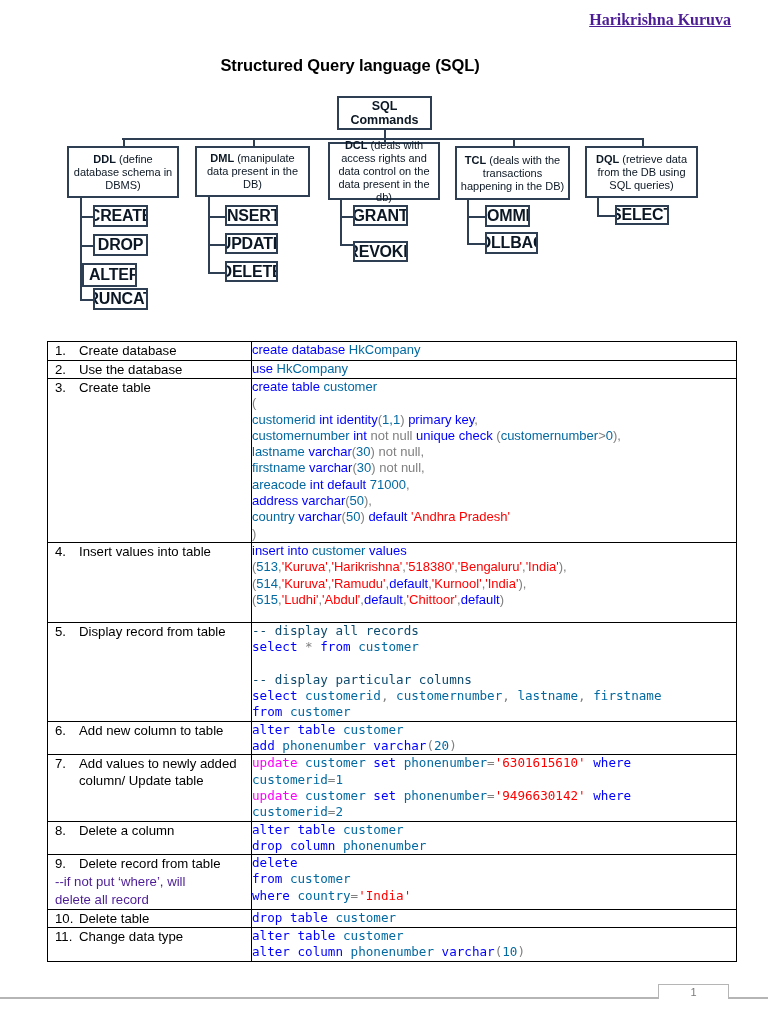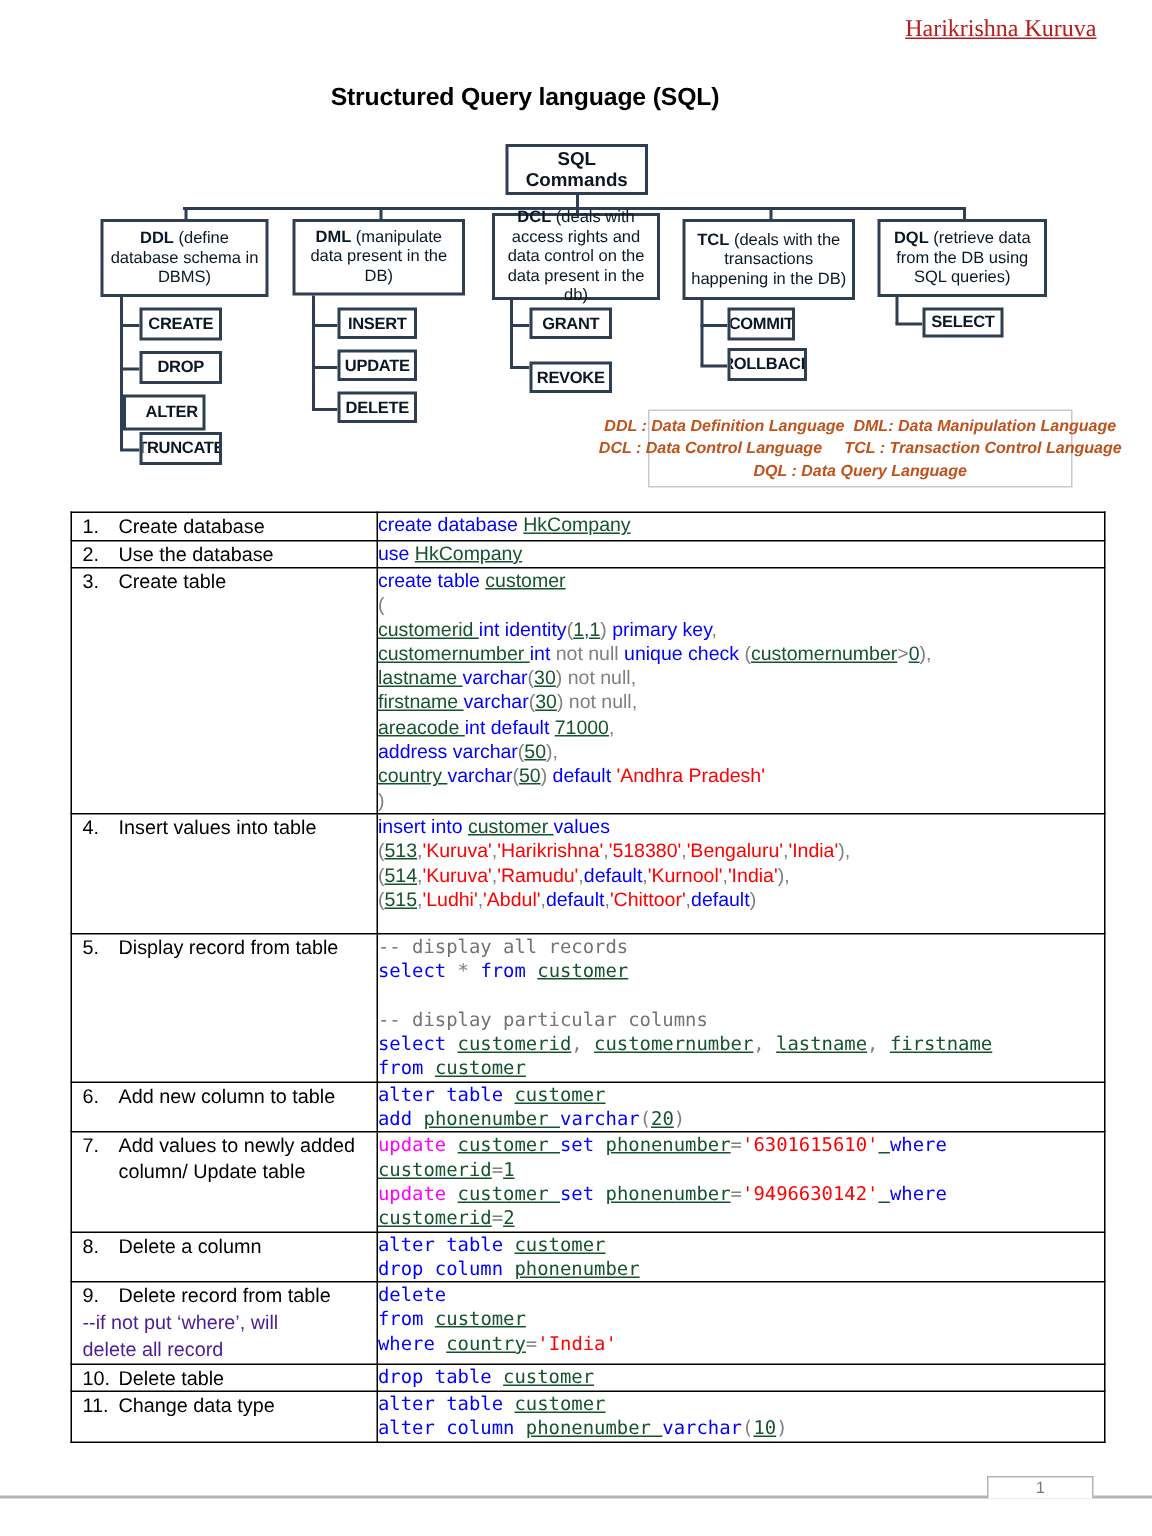--- a/index.html
+++ b/index.html
@@ -1,68 +1,63 @@
 <!DOCTYPE html>
 <html><head>
 <meta charset="utf-8">
 <style>
   html,body{margin:0;padding:0;background:#ffffff;}
   .page{position:relative;width:768px;height:1024px;background:#fff;overflow:hidden;
         font-family:"Liberation Sans",sans-serif;color:#000;}
   .author{position:absolute;top:11px;right:37px;font-family:"Liberation Serif",serif;
-          font-weight:normal;font-size:16px;text-decoration:underline;color:#b91c1c;}
+          font-weight:bold;font-size:16px;text-decoration:underline;color:#4c1d95;}
   .title{position:absolute;top:56px;left:0;width:700px;text-align:center;
          font-weight:bold;font-size:16.5px;letter-spacing:-0.1px;}
   
   .diagram{position:absolute;left:0;top:0;width:768px;height:340px;}
   .box{position:absolute;border:2px solid #2e3f53;background:#fff;box-sizing:border-box;
        display:flex;align-items:center;justify-content:center;text-align:center;color:#0b1724;}
   .rootbox{font-weight:bold;font-size:12.5px;}
   .bbox{font-size:11px;line-height:13px;padding:1px 2px;}
-  .kid{font-size:11px;font-weight:600;letter-spacing:-0.2px;overflow:hidden;}
+  .kid{font-size:16px;font-weight:600;letter-spacing:-0.2px;overflow:hidden;}
   .conn{position:absolute;background:#2e3f53;}
   .legend{position:absolute;left:432px;top:273px;width:281px;height:50px;border:1px solid #c9c9c9;
           background:#fff;display:flex;flex-direction:column;justify-content:center;align-items:center;}
   .legend .lg{font-size:10.7px;font-style:italic;font-weight:600;color:#c0531c;
               line-height:15px;white-space:pre;}
   
   .sqltbl{position:absolute;left:47px;top:341px;width:690px;border-collapse:collapse;table-layout:fixed;}
   .sqltbl td{border:1.6px solid #000;vertical-align:top;padding:0;box-sizing:border-box;}
   .tcell{width:204px;}
   .lab{display:flex;font-size:13.2px;line-height:16.5px;padding:1px 2px 0 7px;}
   .lab .num{flex:0 0 24px;}
   .lab .txt{flex:1;}
   .note{color:#4c1d95;font-size:13.2px;line-height:18px;padding-left:7px;}
   .ccell{padding:1px 3px 1px 5px;}
   .cl{white-space:pre-wrap;word-break:break-word;}
   .sans .cl{font-family:"Liberation Sans",sans-serif;font-size:13px;line-height:16.3px;}
   .mono .cl{font-family:"DejaVu Sans Mono",monospace;font-size:12.6px;line-height:16.3px;}
-  .k{color:#0000ff;}.t{color:#14532d;text-decoration:underline;}.s{color:#ff0000;}.c{color:#737373;margin-top:37px;}
+  .k{color:#0000ff;}.t{color:#0369a1;}.s{color:#ff0000;}.c{color:#0c4a6e;margin-top:37px;}
   .m{color:#ff00ff;}.g{color:#808080;}
   
   .footline{position:absolute;left:0;top:997px;width:768px;height:2px;background:#b5b5b5;}
   .foottab{position:absolute;left:658px;top:984px;width:69px;height:14px;background:#fff;
            border:1.5px solid #b5b5b5;border-bottom:none;text-align:center;
            font-size:11px;line-height:14px;color:#7a7a7a;}
 </style>
 </head>
 <body>
 
 <div class="page">
 
   <div class="author">Harikrishna Kuruva</div>
   <div class="title">Structured Query language (SQL)</div>
 
   <div class="diagram" id="diagram">
     <div class="box rootbox" style="left:337px;top:96px;width:95px;height:34px;">SQL Commands</div>
-    <div class="legend" id="legend">
-        <div class="lg">DDL : Data Definition Language  DML: Data Manipulation Language</div>
-        <div class="lg">DCL : Data Control Language     TCL : Transaction Control Language</div>
-        <div class="lg">DQL : Data Query Language</div>
-      </div>
   <div class="conn" style="left: 122px; top: 138px; width: 520.5px; height: 2px;"></div>
       <div class="conn" style="left: 384px; top: 130px; width: 2px; height: 8px;"></div>
       <div class="conn" style="left: 123px; top: 138px; width: 2px; height: 10px;"></div>
       <div class="box bbox" style="left: 67px; top: 146px; width: 112px; height: 52px;">
         <span><b>DDL</b> (define database schema in DBMS)</span>
       </div>
       <div class="conn" style="left: 80px; top: 198px; width: 2px; height: 102px;"></div>
       <div class="conn" style="left: 80px; top: 216px; width: 13px; height: 2px;"></div>
       <div class="box kid" style="left: 93px; top: 205px; width: 55px; height: 22px;">CREATE</div>
       <div class="conn" style="left: 80px; top: 245px; width: 13px; height: 2px;"></div>

